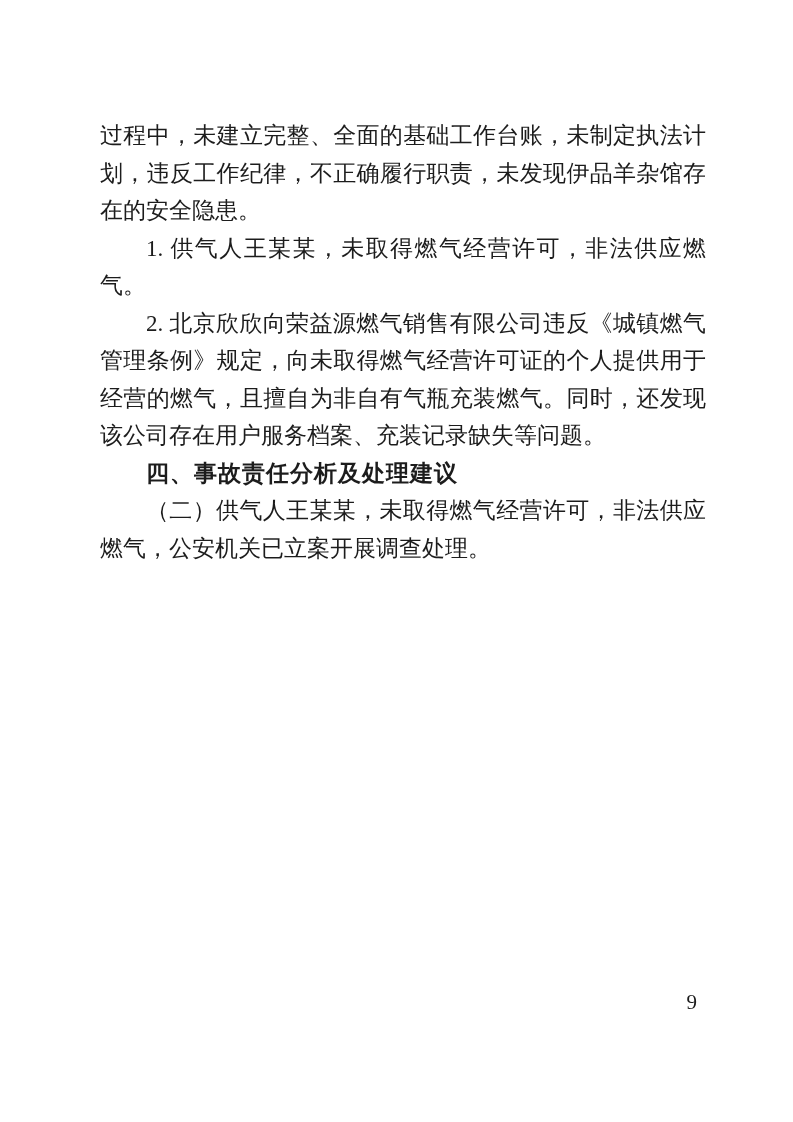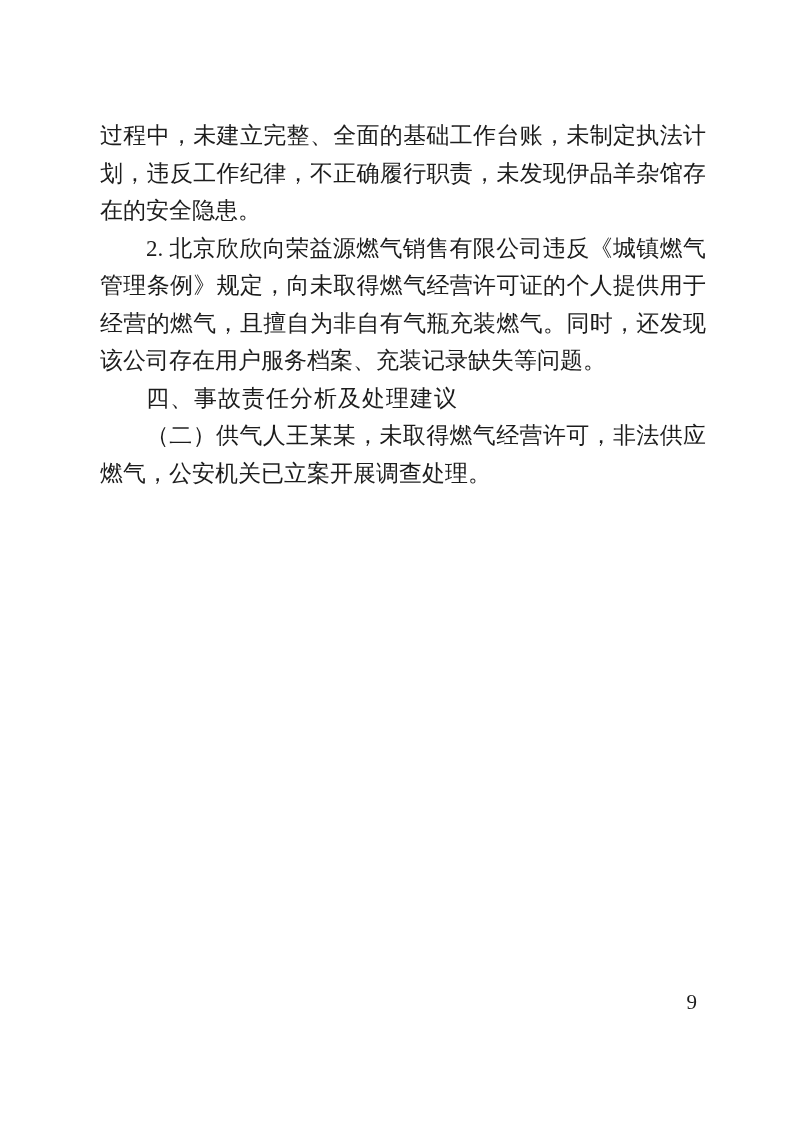--- a/index.html
+++ b/index.html
@@ -27,37 +27,38 @@
     text-justify: inter-ideograph;
   }
   .para {
     margin: 0;
     padding: 0;
   }
   .para.indent {
     text-indent: 2em;
   }
   .para.bold {
-    font-weight: 400;
+    font-weight: 700;
     font-family: "Liberation Sans", "DejaVu Sans", sans-serif;
     letter-spacing: 1px;
   }
   .page-number {
     position: absolute;
     top: 990px;
     right: 96px;
     font-family: "Liberation Serif", "DejaVu Serif", serif;
     font-size: 21px;
     color: #1c1c1c;
   }
 </style>
 </head>
 <body>
 
 <div class="page">
   <div class="doc-body">
       <div class="para">过程中，未建立完整、全面的基础工作台账，未制定执法计划，违反工作纪律，不正确履行职责，未发现伊品羊杂馆存在的安全隐患。</div>
+      <div class="para indent">1. 供气人王某某，未取得燃气经营许可，非法供应燃气。</div>
       <div class="para indent">2. 北京欣欣向荣益源燃气销售有限公司违反《城镇燃气管理条例》规定，向未取得燃气经营许可证的个人提供用于经营的燃气，且擅自为非自有气瓶充装燃气。同时，还发现该公司存在用户服务档案、充装记录缺失等问题。</div>
       <div class="para indent bold">四、事故责任分析及处理建议</div>
       <div class="para indent">（二）供气人王某某，未取得燃气经营许可，非法供应燃气，公安机关已立案开展调查处理。</div>
     </div>
   <div class="page-number">9</div>
 </div>
 
 </body></html>

